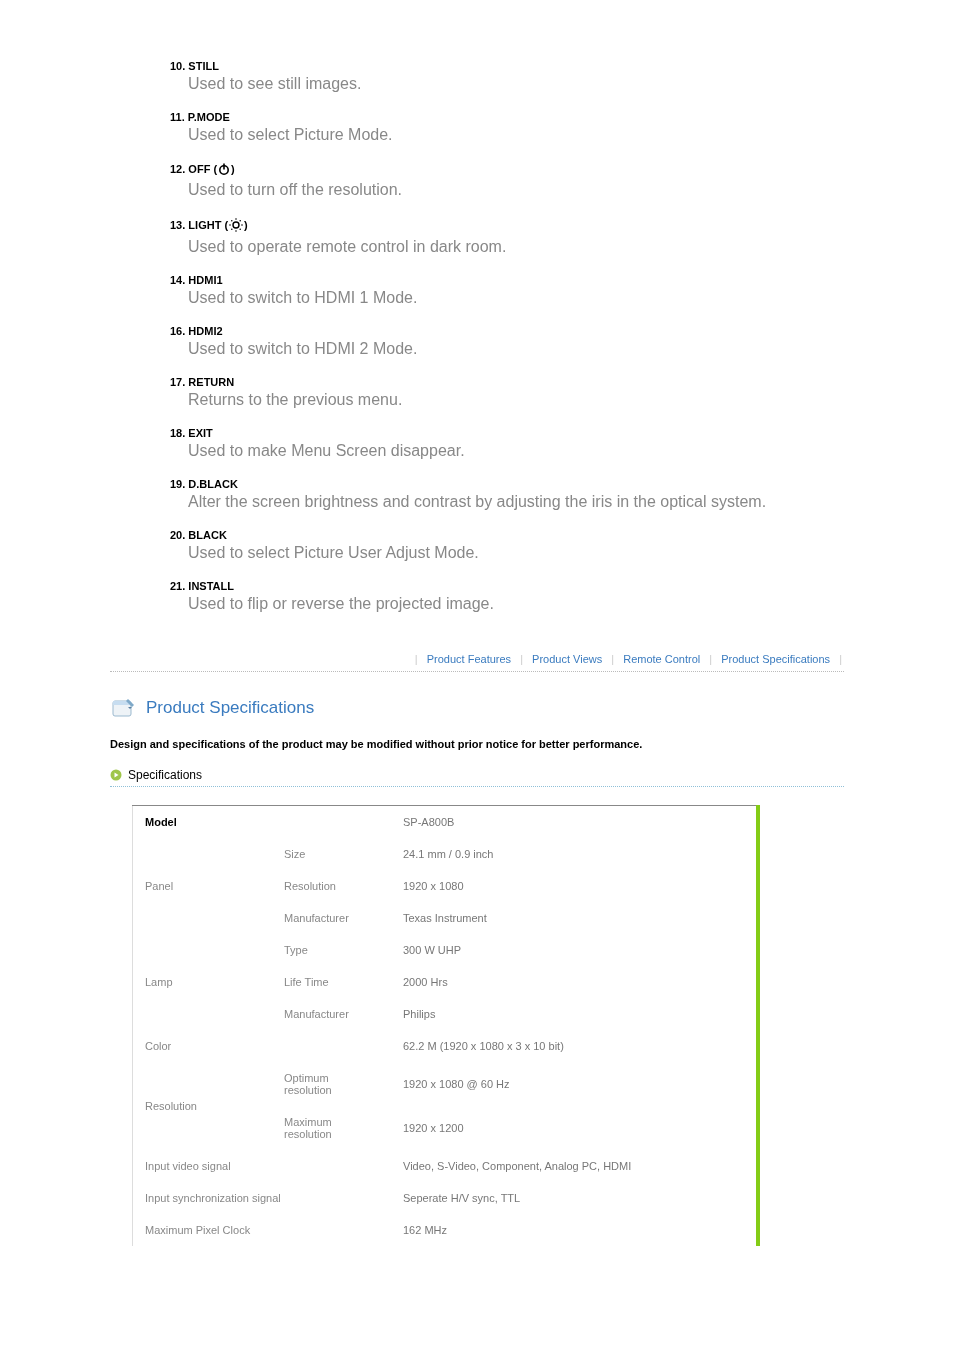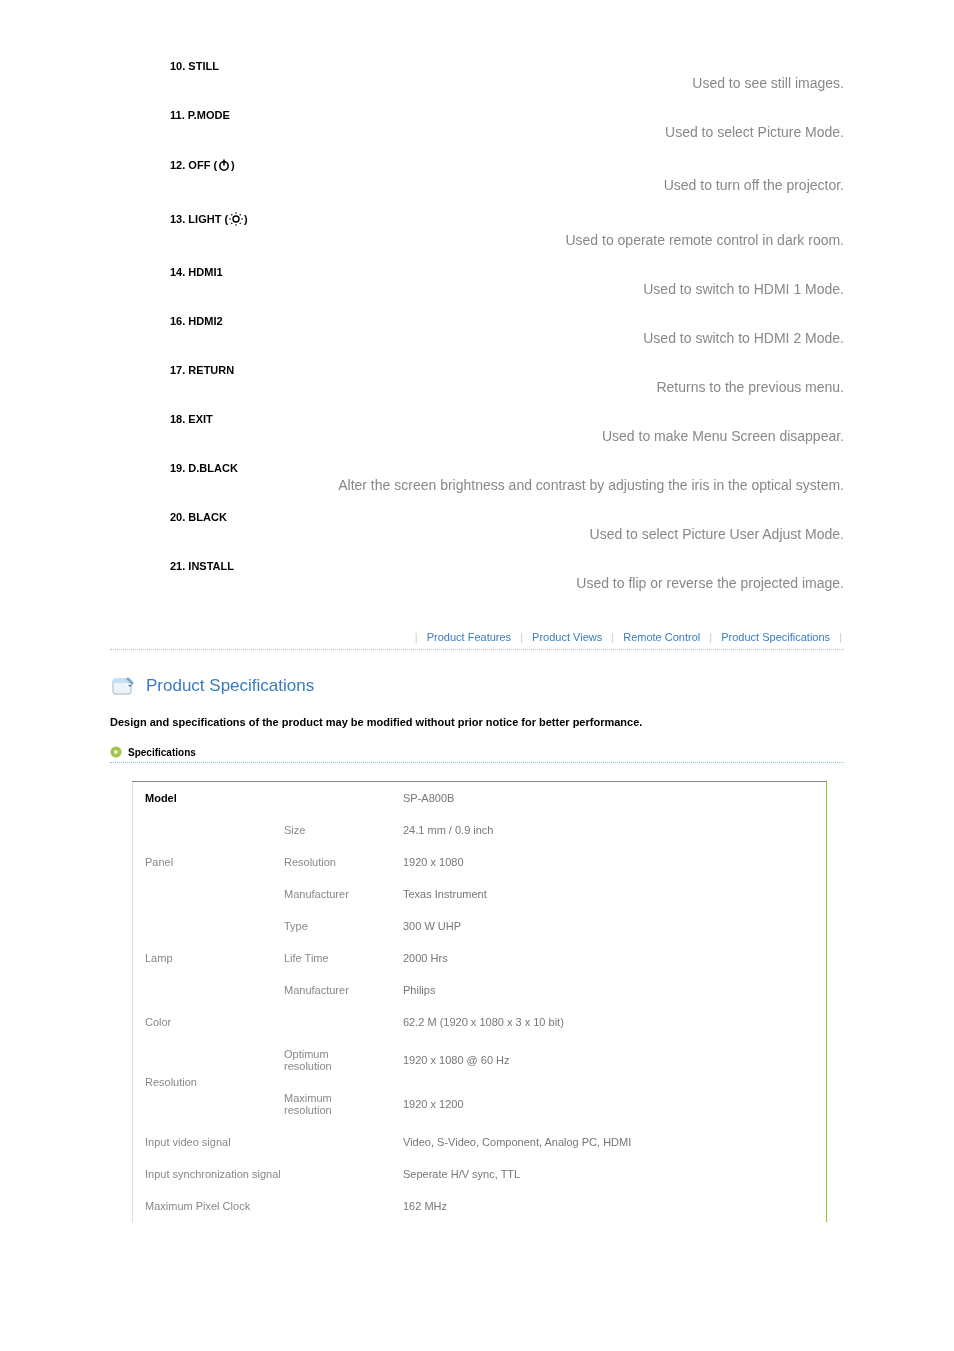--- a/index.html
+++ b/index.html
@@ -21,24 +21,23 @@
   .remote-item {
     margin-bottom: 18px;
   }
   .item-line {
     color: #000;
     font-weight: bold;
     font-size: 11px;
   }
   .item-desc {
     color: #888;
-    font-size: 14px;
+    font-size: 16px;
     margin-top: 3px;
     padding-left: 18px;
-    text-align: right;
   }
   .icon-power {
     display: inline-block;
     vertical-align: middle;
   }
   .icon-light {
     display: inline-block;
     vertical-align: middle;
   }
   .nav-links {
@@ -78,45 +77,45 @@
   }
   .design-note {
     font-size: 11px;
     color: #000;
     font-weight: bold;
     margin: 16px 0 18px 0;
   }
   .sub-header {
     display: flex;
     align-items: center;
-    font-size: 10px;
+    font-size: 12px;
     color: #000;
-    font-weight: bold;
+    font-weight: normal;
     margin-bottom: 4px;
   }
   .sub-bullet {
     width: 12px;
     height: 12px;
     margin-right: 6px;
     flex: 0 0 auto;
   }
   .dotted-hr-2 {
     border: none;
     border-top: 1px dotted #8fc0d8;
     margin: 0 0 18px 0;
   }
   .spec-table {
-    width: 695px;
+    width: 628px;
     margin-left: 22px;
     border-collapse: collapse;
     font-size: 11px;
     color: #777;
     border-top: 1px solid #888;
     border-left: 1px solid #ddd;
-    border-right: 1px solid #84cc16;
+    border-right: 4px solid #84cc16;
   }
   .spec-table td {
     padding: 10px 12px;
     vertical-align: middle;
   }
   .col1 { width: 115px; }
   .col2 { width: 95px; }
   .row-header {
     color: #000;
     font-weight: bold;
@@ -149,21 +148,21 @@
     </div>
 
     <div class="remote-item">
       <div class="item-line">
         <span>12.</span>
         <span>OFF (</span><span class="icon-power"><svg width="14" height="14" viewBox="0 0 14 14">
               <circle cx="7" cy="8" r="4.2" fill="none" stroke="#000" stroke-width="1.6"></circle>
               <rect x="6.2" y="1.5" width="1.6" height="6" fill="#000"></rect>
             </svg></span><span>)</span>
       </div>
-      <div class="item-desc">Used to turn off the projector.</div>
+      <div class="item-desc">Used to turn off the resolution.</div>
     </div>
 
     <div class="remote-item">
       <div class="item-line">
         <span>13.</span>
         <span>LIGHT (</span><span class="icon-light"><svg width="16" height="16" viewBox="0 0 16 16">
               <circle cx="8" cy="8" r="3" fill="none" stroke="#000" stroke-width="1.4"></circle>
               <circle cx="8" cy="2" r="0.8" fill="#000"></circle>
               <circle cx="8" cy="14" r="0.8" fill="#000"></circle>
               <circle cx="2" cy="8" r="0.8" fill="#000"></circle>

